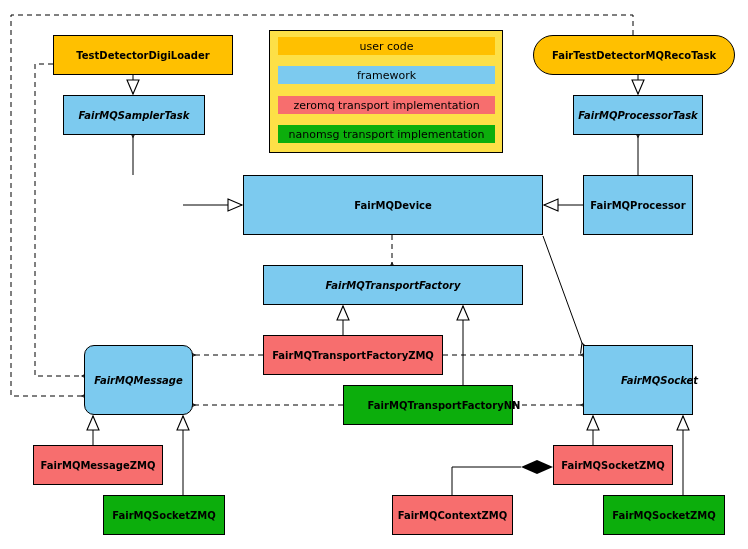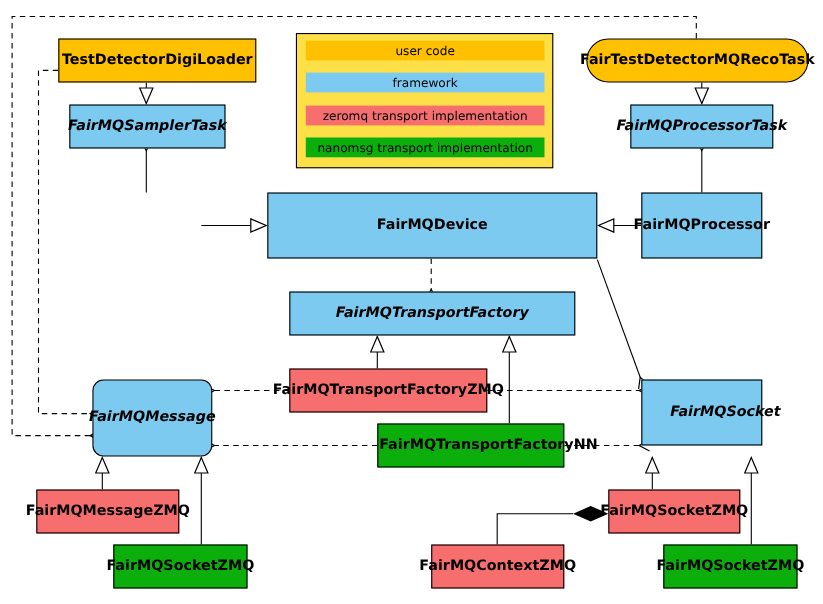--- a/index.html
+++ b/index.html
@@ -3,21 +3,21 @@
 <meta charset="utf-8">
 <style>
   html,body{margin:0;padding:0;background:#fff;}
   #canvas{
     position:relative;width:748px;height:549px;background:#fff;overflow:hidden;
     font-family:"DejaVu Sans","Liberation Sans",sans-serif;
   }
   .node{
     position:absolute;box-sizing:border-box;border:1px solid #000;
     display:flex;align-items:center;justify-content:center;text-align:center;
-    font-size:13px;font-weight:bold;color:#000;line-height:1.1;z-index:2;
+    font-size:10px;font-weight:bold;color:#000;line-height:1.1;z-index:2;
   }
   .abstract{font-style:italic;}
   .cat-user{background:#FFC000;}
   .cat-fw{background:#7CCAEF;}
   .cat-zmq{background:#F76E6E;}
   .cat-nn{background:#0CAE0C;}
   #legend-frame{
     position:absolute;left:269px;top:30px;width:234px;height:123px;
     box-sizing:border-box;border:1px solid #000;background:#fde047;z-index:2;
   }
@@ -91,21 +91,21 @@
   <div class="node cat-fw" style="left:583px;top:175px;width:110px;height:60px;">FairMQProcessor</div>
 
   <div class="node cat-fw abstract" style="left:263px;top:265px;width:260px;height:40px;">FairMQTransportFactory</div>
 
   <div class="node cat-zmq" style="left:263px;top:335px;width:180px;height:40px;">FairMQTransportFactoryZMQ</div>
 
   <div class="node cat-nn" style="left:343px;top:385px;width:170px;height:40px;padding-left:32px;">FairMQTransportFactoryNN</div>
 
   <div class="node cat-fw abstract" style="left:84px;top:345px;width:109px;height:70px;border-radius:10px;">FairMQMessage</div>
 
-  <div class="node cat-fw abstract" style="left:583px;top:345px;width:110px;height:60px;padding-left:43px;">FairMQSocket</div>
+  <div class="node cat-fw abstract" style="left:583px;top:345px;width:110px;height:70px;padding-left:43px;">FairMQSocket</div>
 
   <div class="node cat-zmq" style="left:33px;top:445px;width:130px;height:40px;">FairMQMessageZMQ</div>
 
   <div class="node cat-nn" style="left:103px;top:495px;width:122px;height:40px;">FairMQSocketZMQ</div>
 
   <div class="node cat-zmq" style="left:553px;top:445px;width:120px;height:40px;">FairMQSocketZMQ</div>
 
   <div class="node cat-zmq" style="left:392px;top:495px;width:121px;height:40px;">FairMQContextZMQ</div>
 
   <div class="node cat-nn" style="left:603px;top:495px;width:122px;height:40px;">FairMQSocketZMQ</div>

